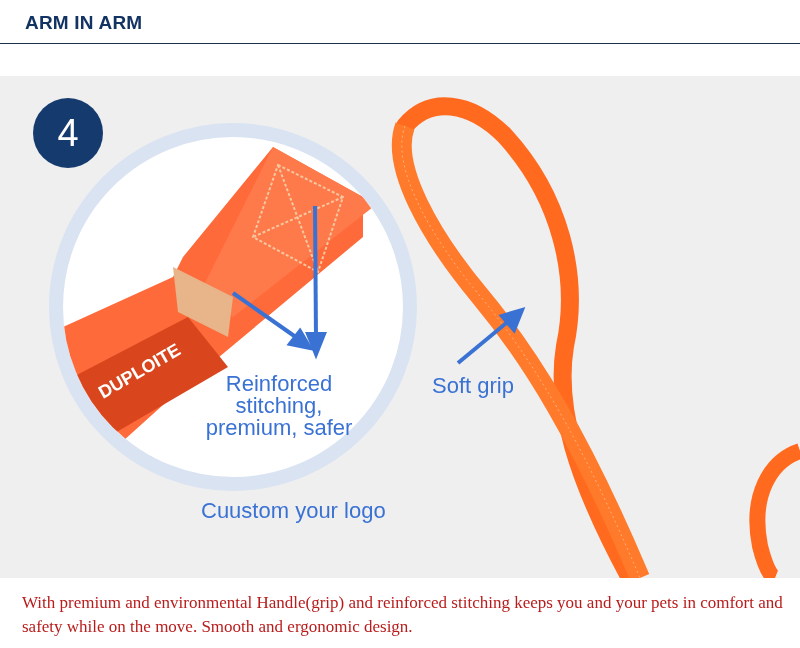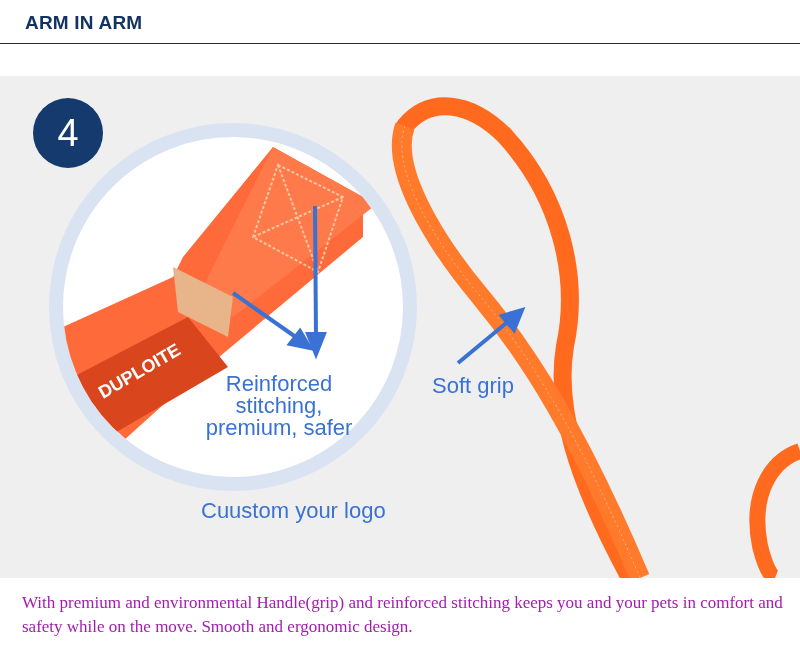--- a/index.html
+++ b/index.html
@@ -7,21 +7,21 @@
   .header { position: absolute; left: 0; top: 0; width: 800px; height: 43px; border-bottom: 1px solid #1f2f45; }
   .brand { position: absolute; left: 25px; top: 12px; font-weight: bold; font-size: 19px; color: #133463; letter-spacing: 0.2px; }
   .banner { position: absolute; left: 0; top: 76px; width: 800px; height: 502px; background: #efefef; overflow: hidden; }
   .badge { position: absolute; left: 33px; top: 22px; width: 70px; height: 70px; border-radius: 50%; background: #143a6e; color: #fff; font-size: 38px; display: flex; align-items: center; justify-content: center; }
   .ring { position: absolute; left: 49px; top: 47px; width: 368px; height: 368px; border-radius: 50%; background: #ffffff; border: 14px solid #d9e3f2; box-sizing: border-box; overflow: hidden; }
   svg.art { position: absolute; left: 0; top: 0; }
   .label { position: absolute; color: #3a72d4; font-size: 22px; line-height: 22px; }
   .label-stitch { left: 189px; top: 297px; text-align: center; width: 180px; }
   .label-grip { left: 432px; top: 299px; }
   .label-logo { left: 157px; top: 424px; margin-left: 44px; }
-  .caption { position: absolute; left: 22px; top: 591px; width: 770px; font-family: "Liberation Serif", serif; font-size: 17px; line-height: 24px; color: #a21caf; }
+  .caption { position: absolute; left: 22px; top: 591px; width: 770px; font-family: "Liberation Serif", serif; font-size: 17px; line-height: 24px; color: #b91c1c; }
 </style>
 </head>
 <body>
 
 <div class="header">
   <div class="brand">ARM IN ARM</div>
 </div>
 
 <div class="banner">
   <div class="ring">

